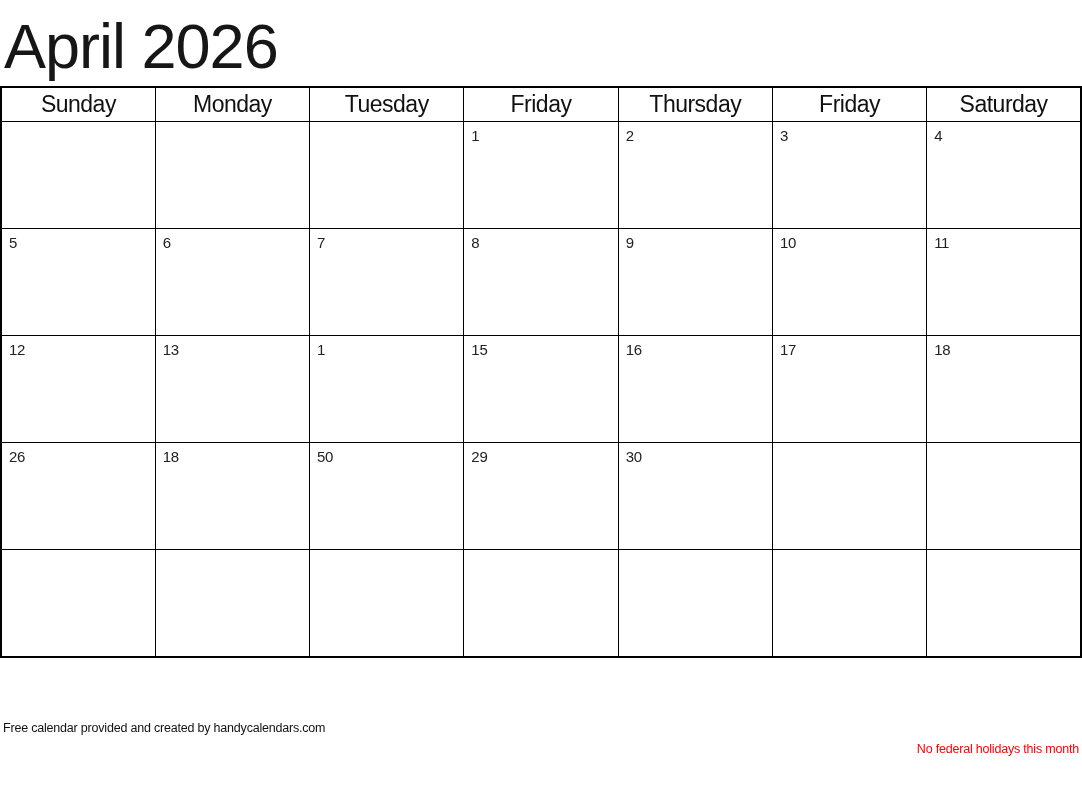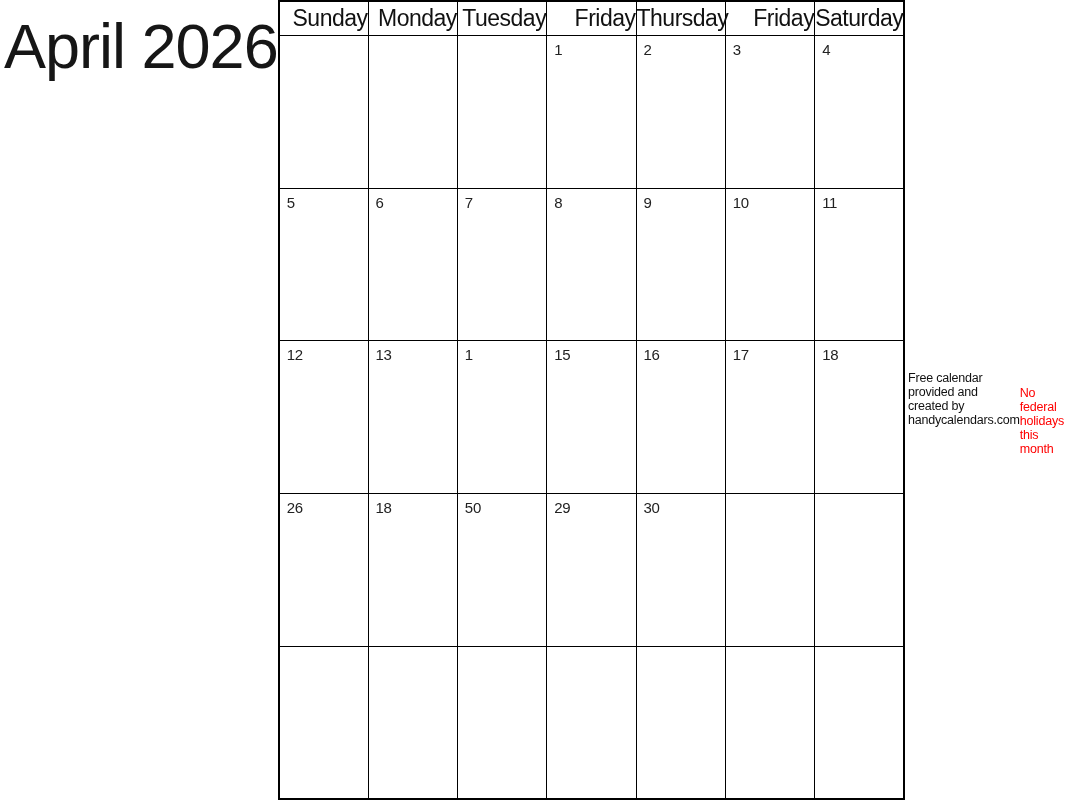--- a/index.html
+++ b/index.html
@@ -11,21 +11,21 @@
     width: 1082px;
     height: 800px;
     font-family: "Liberation Sans", sans-serif;
     color: #1c1c1c;
     overflow: hidden;
   }
   .page {
     width: 1082px;
     height: 800px;
     display: flex;
-    flex-direction: row;
+    flex-direction: column;
     box-sizing: border-box;
   }
   .title {
     box-sizing: border-box;
     height: 86px;
     padding: 15px 0 0 4px;
     font-size: 63px;
     line-height: 1;
     letter-spacing: -1px;
     color: #161616;
@@ -36,21 +36,21 @@
     table-layout: fixed;
     border-collapse: collapse;
     border: 2px solid #000000;
   }
   table.calendar th {
     height: 33px;
     border: 1px solid #000000;
     font-size: 23px;
     font-weight: normal;
     letter-spacing: -0.5px;
-    text-align: right;
+    text-align: center;
     vertical-align: middle;
     color: #111111;
     padding: 0;
   }
   table.calendar td {
     height: 107px;
     border: 1px solid #000000;
     vertical-align: top;
     text-align: left;
     padding: 5px 2px 0 7px;
@@ -60,21 +60,21 @@
     font-size: 15px;
     letter-spacing: -0.3px;
     color: #222222;
     line-height: 1.1;
   }
   .footer {
     flex: 1;
     display: flex;
     justify-content: space-between;
     align-items: center;
-    padding: 0 18px 2px 3px;
+    padding: 0 3px 2px 3px;
     font-size: 12.5px;
     letter-spacing: -0.2px;
   }
   .footer .credit { color: #111111; }
   .footer .holiday-note { color: #ff0000; margin-top: 43px; }
 </style>
 </head>
 <body>
 
 <div class="page">

